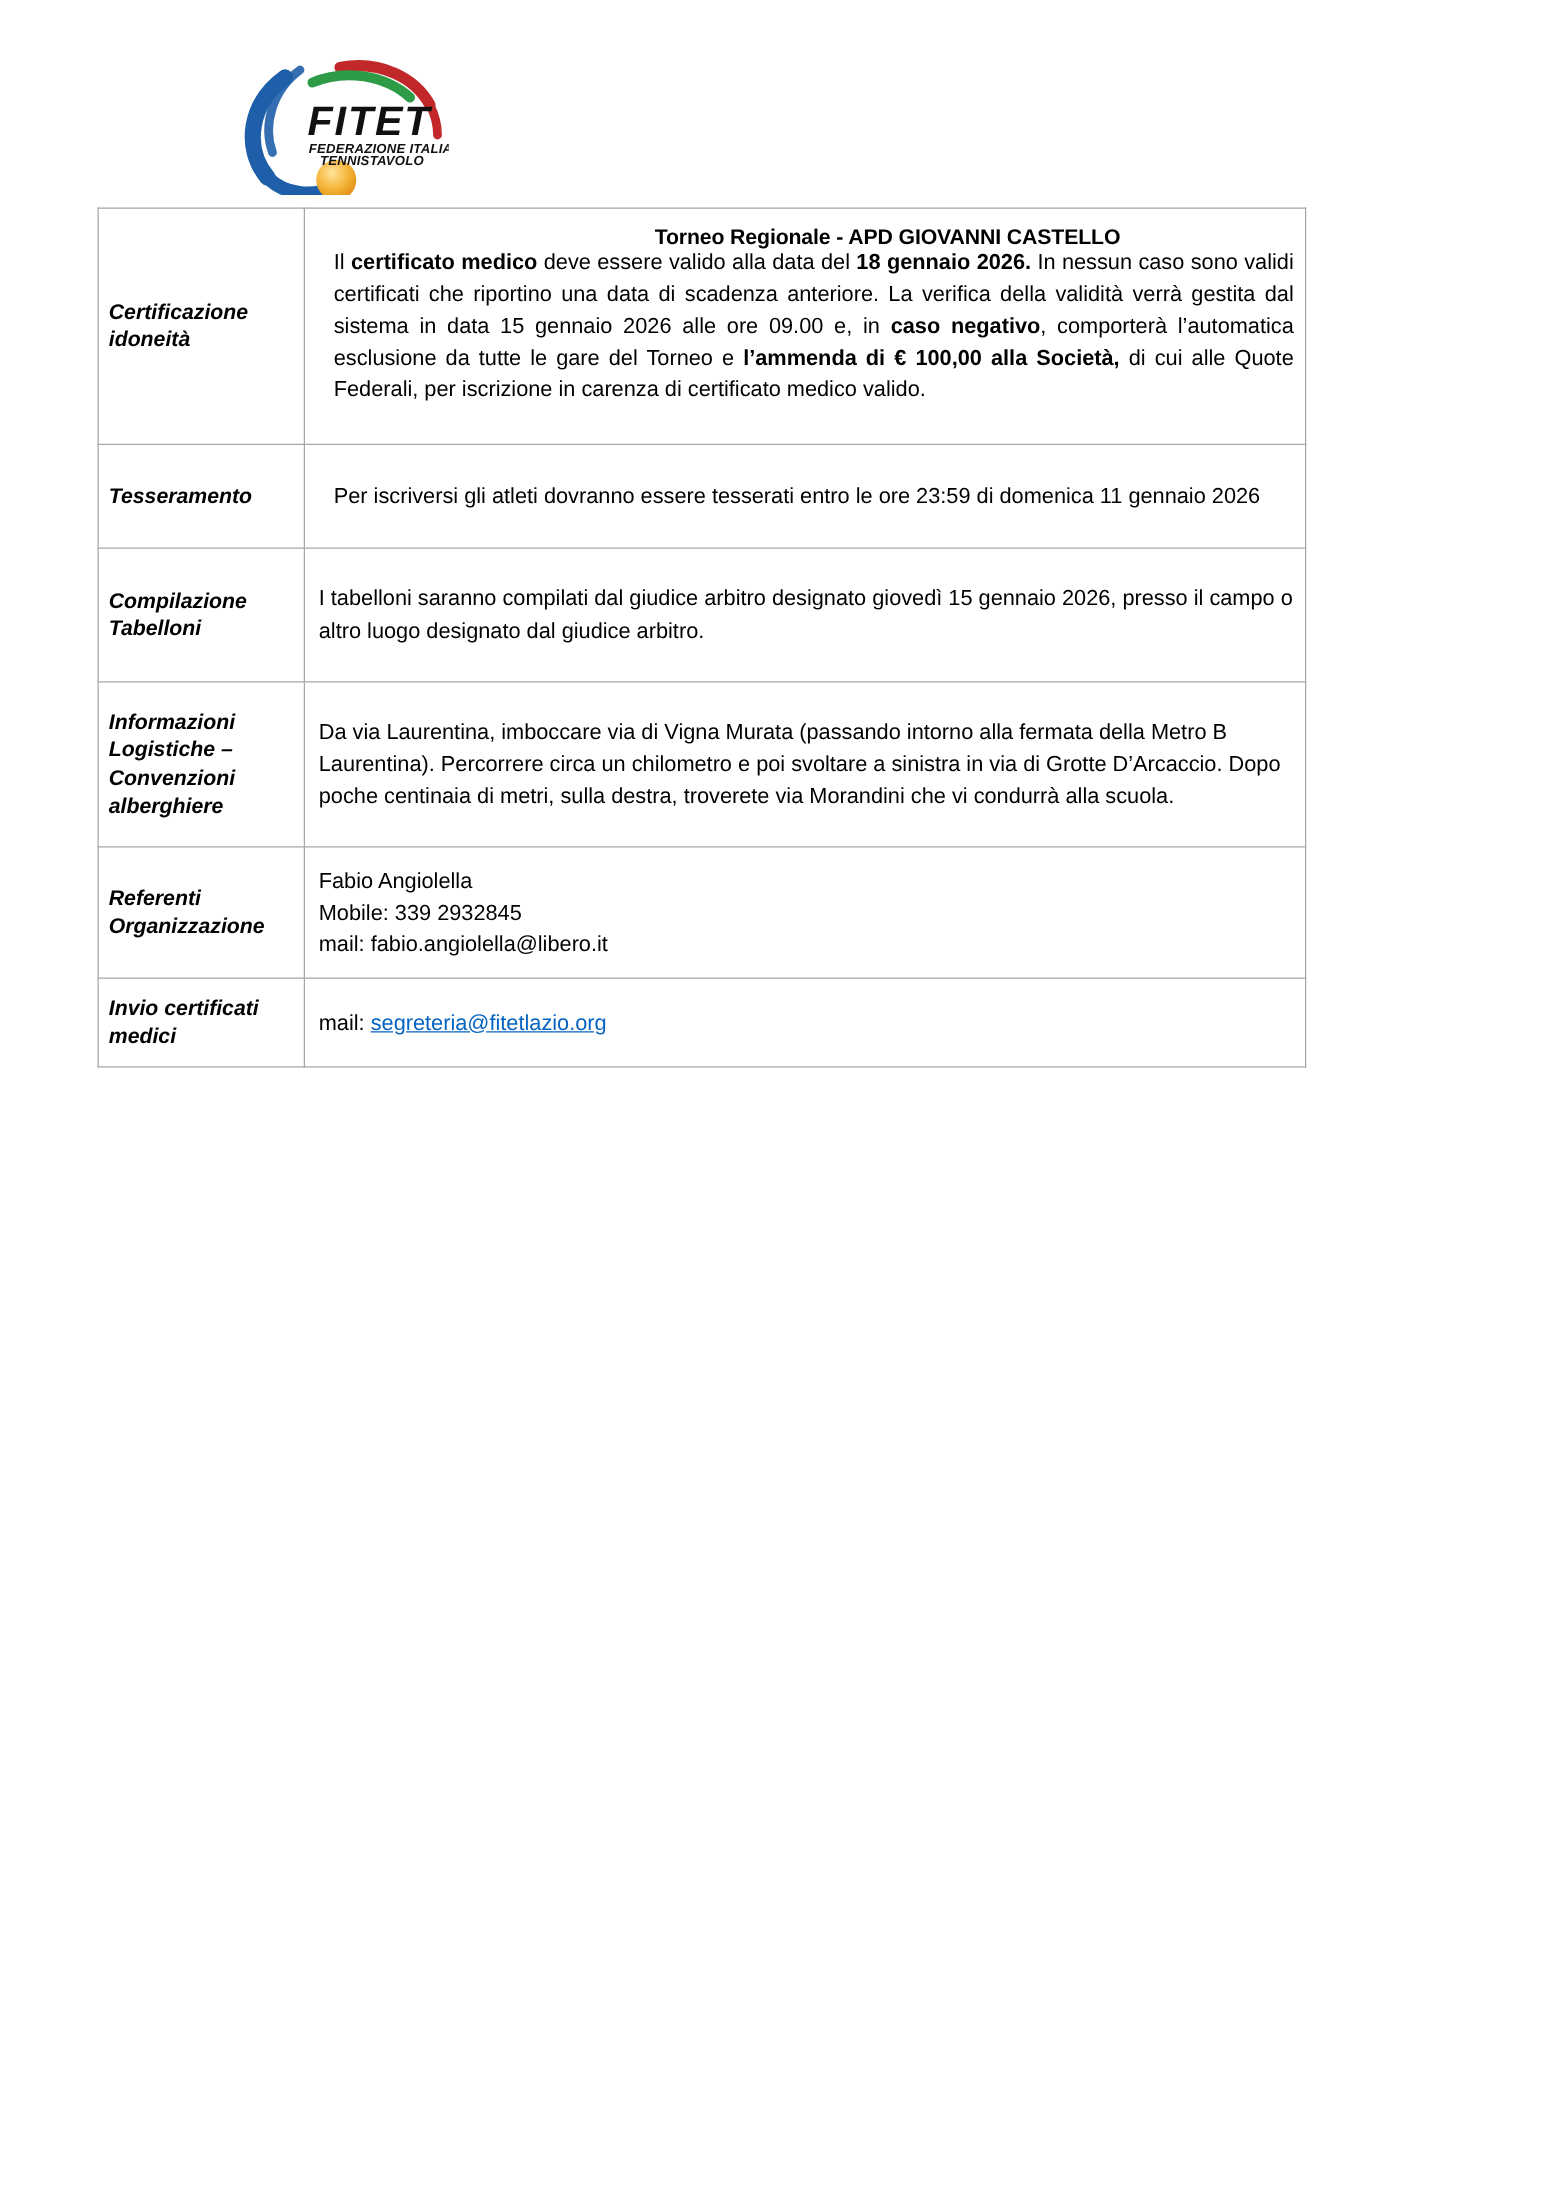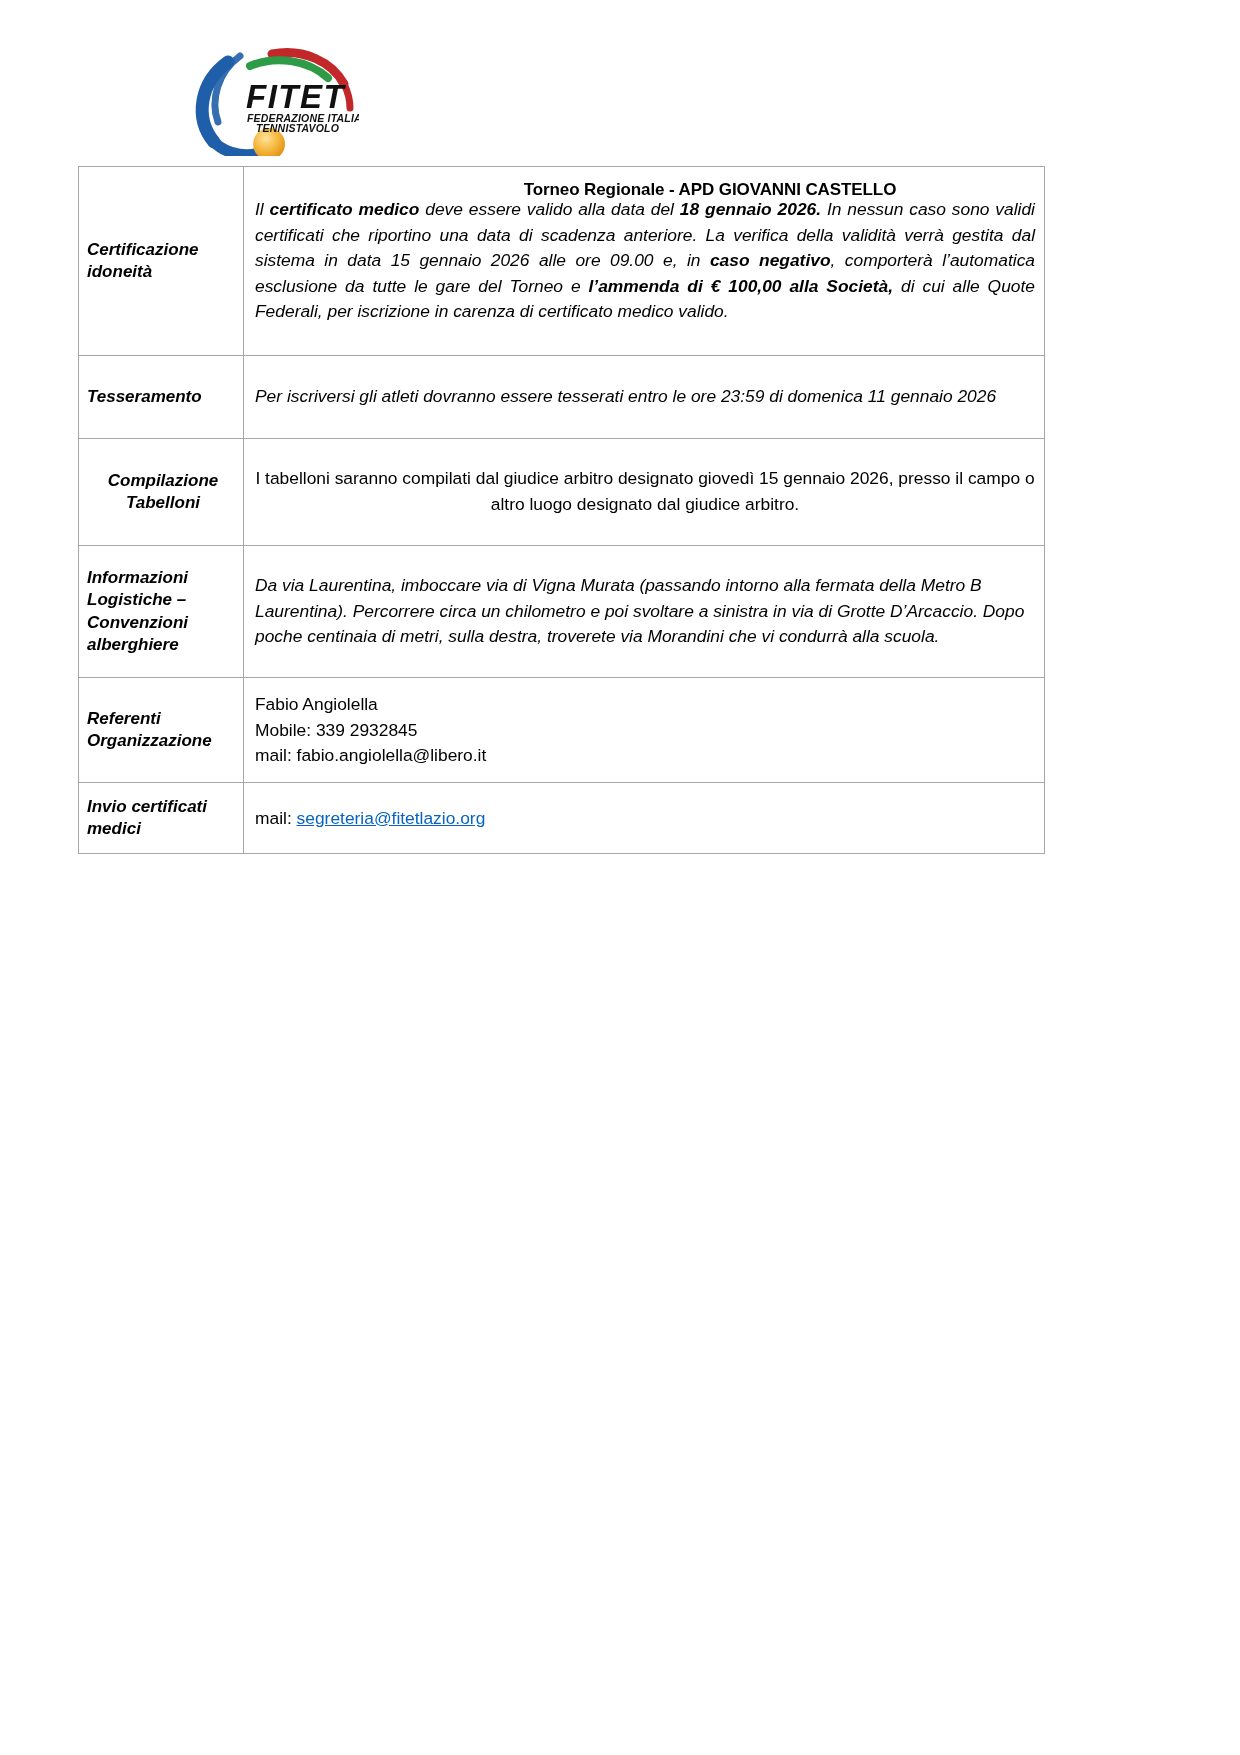--- a/index.html
+++ b/index.html
@@ -78,34 +78,33 @@
   }
   .tbl td.content {
     padding-left: 11px;
     padding-right: 9px;
   }
   .just {
     text-align: justify;
     text-justify: inter-word;
   }
   .just p {
-    margin: 0 0 0 0;
-    font-style: italic;
+    margin: 0 0 0 12px;
   }
   .nl { display: block; }
   b { font-weight: bold; }
   .maillink {
     color: #0563c1;
     text-decoration: underline;
   }
   .r-cert td { height: 168px; }
   .r-tess td { height: 62px; }
-  .r-comp td { height: 62px; text-align: center; }
+  .r-comp td { height: 62px; }
   .r-prem td { height: 32px; }
-  .r-info td { height: 100px; font-style: italic; }
+  .r-info td { height: 100px; }
   .r-ref  td { height: 84px; }
   .r-invio td { height: 50px; }
 </style>
 </head>
 <body>
 
 <div class="page">
 
   <div class="header">
 

